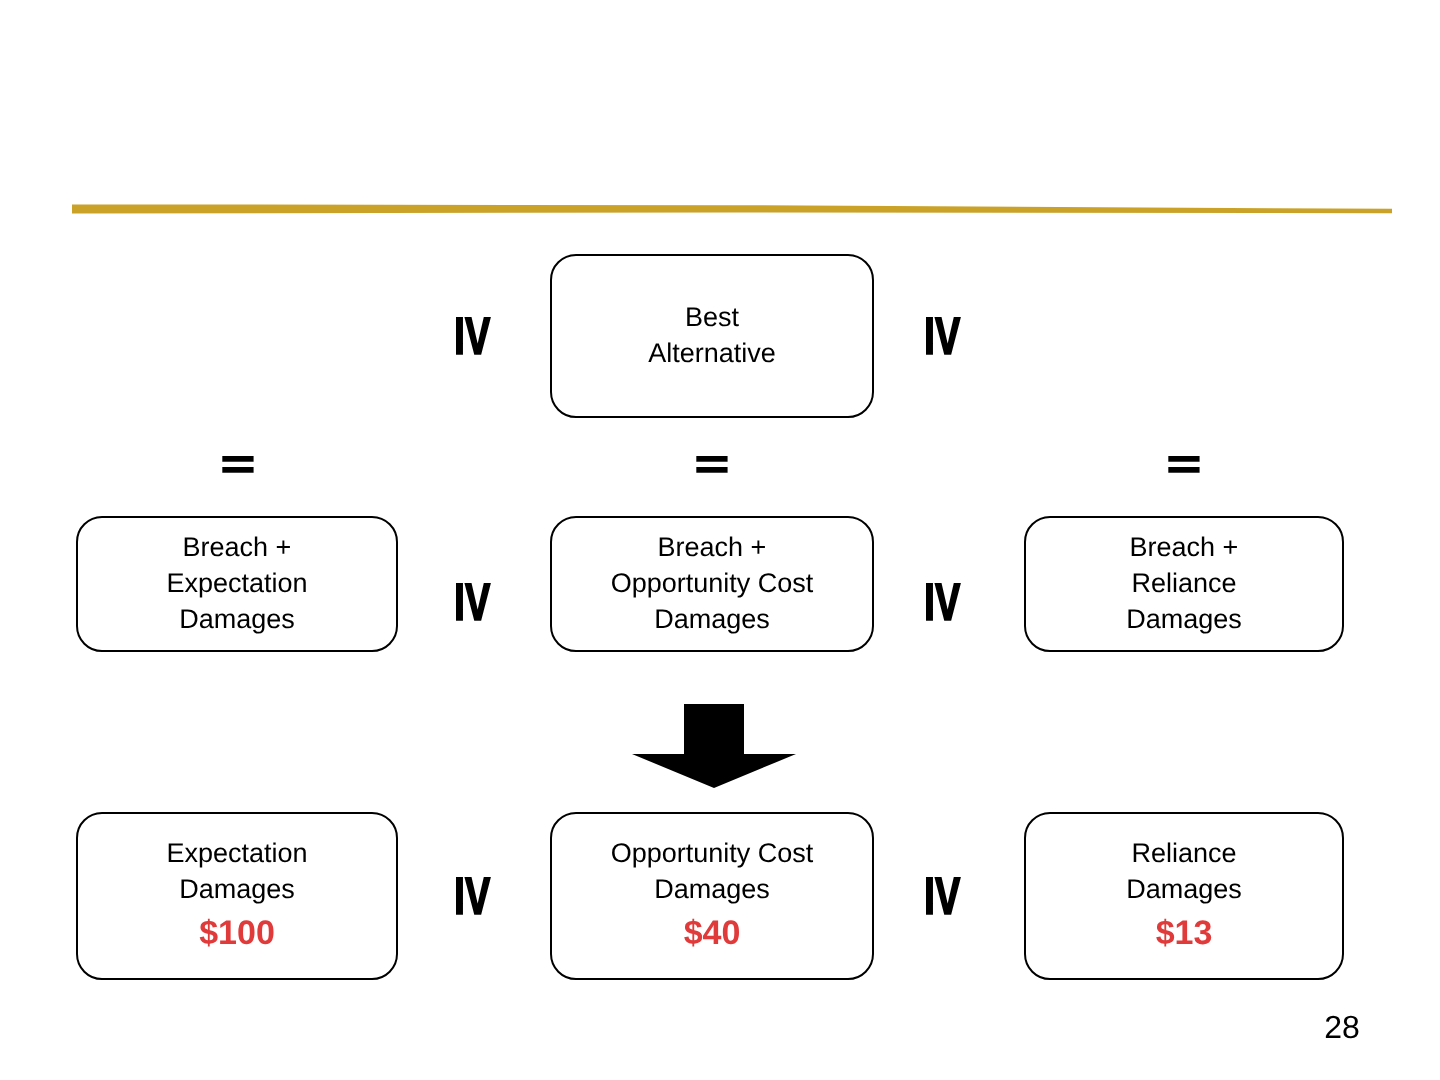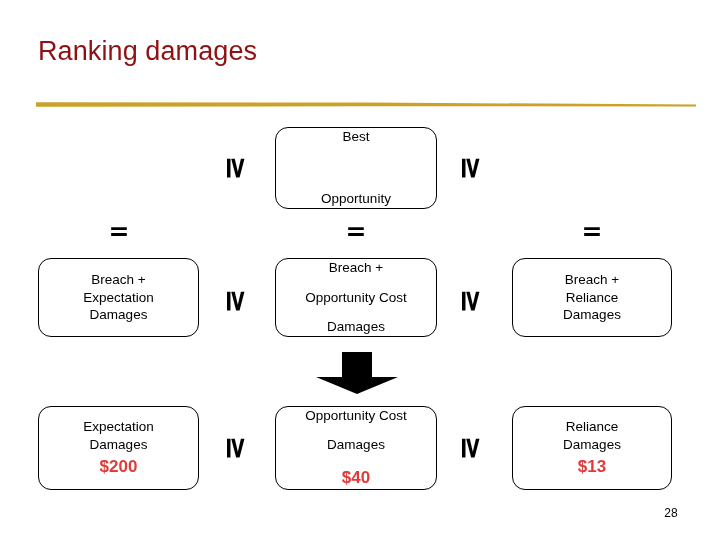--- a/index.html
+++ b/index.html
@@ -62,26 +62,26 @@
     display: block;
     font-size: 17px;
     font-weight: bold;
     color: #e03a3a;
     margin-top: 2px;
     white-space: nowrap;
   }
 
   
   .c1 { left: 38px;  width: 161px; }
-  .c2 { left: 275px; width: 162px; justify-content: space-between; }
+  .c2 { left: 275px; width: 162px; }
   .c3 { left: 512px; width: 160px; }
 
   
   .r1 { top: 127px; height: 82px; }
-  .r2 { top: 258px; height: 79px; }
+  .r2 { top: 258px; height: 68px; }
   .r3 { top: 406px; height: 84px; }
 
   
   .op-ge {
     position: absolute;
     width: 40px;
     height: 40px;
     display: flex;
     align-items: center;
     justify-content: center;
@@ -127,41 +127,40 @@
   }
   #down-arrow svg { display: block; }
 
   
   #page-number {
     position: absolute;
     left: 656px;
     top: 506px;
     width: 30px;
     text-align: center;
-    font-size: 12px;
+    font-size: 16px;
     color: #000000;
   }
 </style>
 </head>
 <body>
 
 <div id="slide">
 
-  <div id="title">Ranking damages</div>
 
   <div id="rule-wrap">
     <svg width="660" height="10" viewBox="0 0 660 10" xmlns="http://www.w3.org/2000/svg">
       <polygon points="0,2.2 330,2.6 660,4.4 660,6.6 330,6.2 0,6.8" fill="#c9a227"></polygon>
     </svg>
   </div>
 
   <div class="op-ge ge-a ge-r1">≥</div>
   <div class="box c2 r1">
     <span class="line">Best</span>
-    <span class="line">Opportunity</span>
+    <span class="line">Alternative</span>
   </div>
   <div class="op-ge ge-b ge-r1">≥</div>
 
   <div class="op-eq eq1">=</div>
   <div class="op-eq eq2">=</div>
   <div class="op-eq eq3">=</div>
 
   <div class="box c1 r2">
     <span class="line">Breach +</span>
     <span class="line">Expectation</span>
@@ -182,21 +181,21 @@
 
   <div id="down-arrow">
     <svg width="82" height="42" viewBox="0 0 82 42" xmlns="http://www.w3.org/2000/svg">
       <polygon points="26,0 56,0 56,25 82,25 41,42 0,25 26,25" fill="#000000"></polygon>
     </svg>
   </div>
 
   <div class="box c1 r3">
     <span class="line">Expectation</span>
     <span class="line">Damages</span>
-    <span class="amount">$200</span>
+    <span class="amount">$100</span>
   </div>
   <div class="op-ge ge-a ge-r3">≥</div>
   <div class="box c2 r3">
     <span class="line">Opportunity Cost</span>
     <span class="line">Damages</span>
     <span class="amount">$40</span>
   </div>
   <div class="op-ge ge-b ge-r3">≥</div>
   <div class="box c3 r3">
     <span class="line">Reliance</span>

